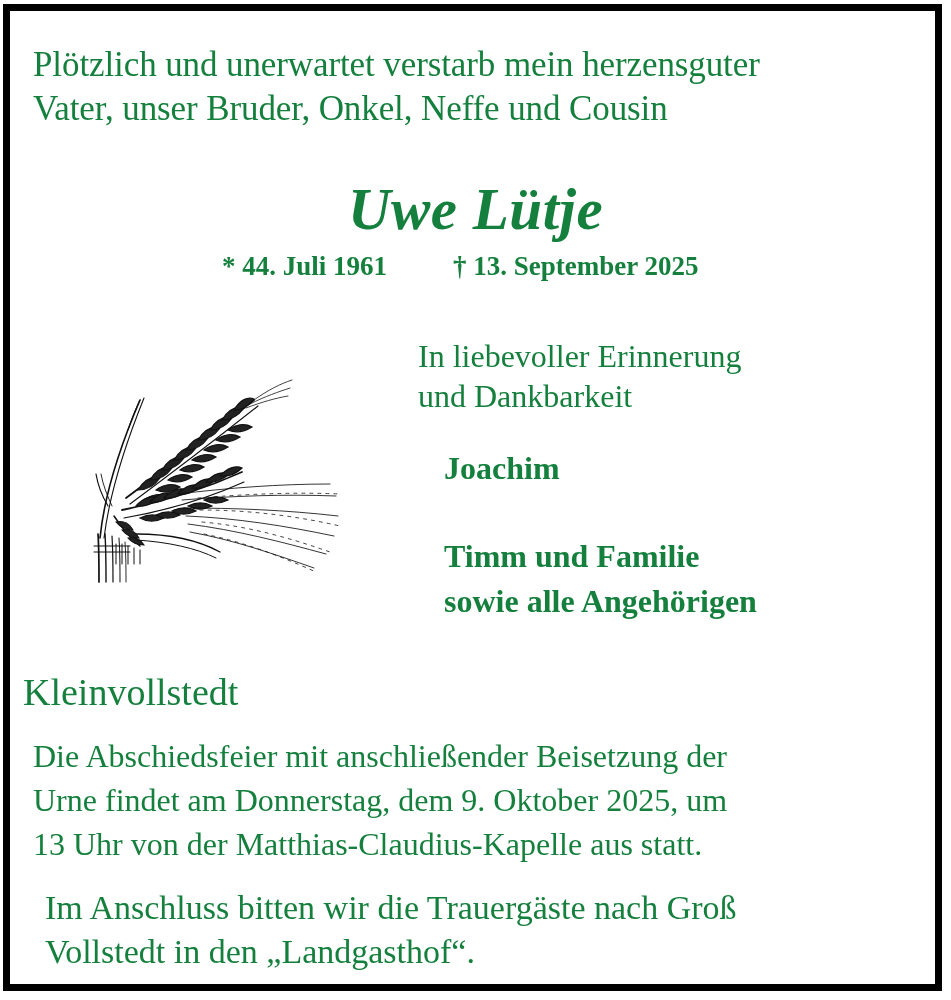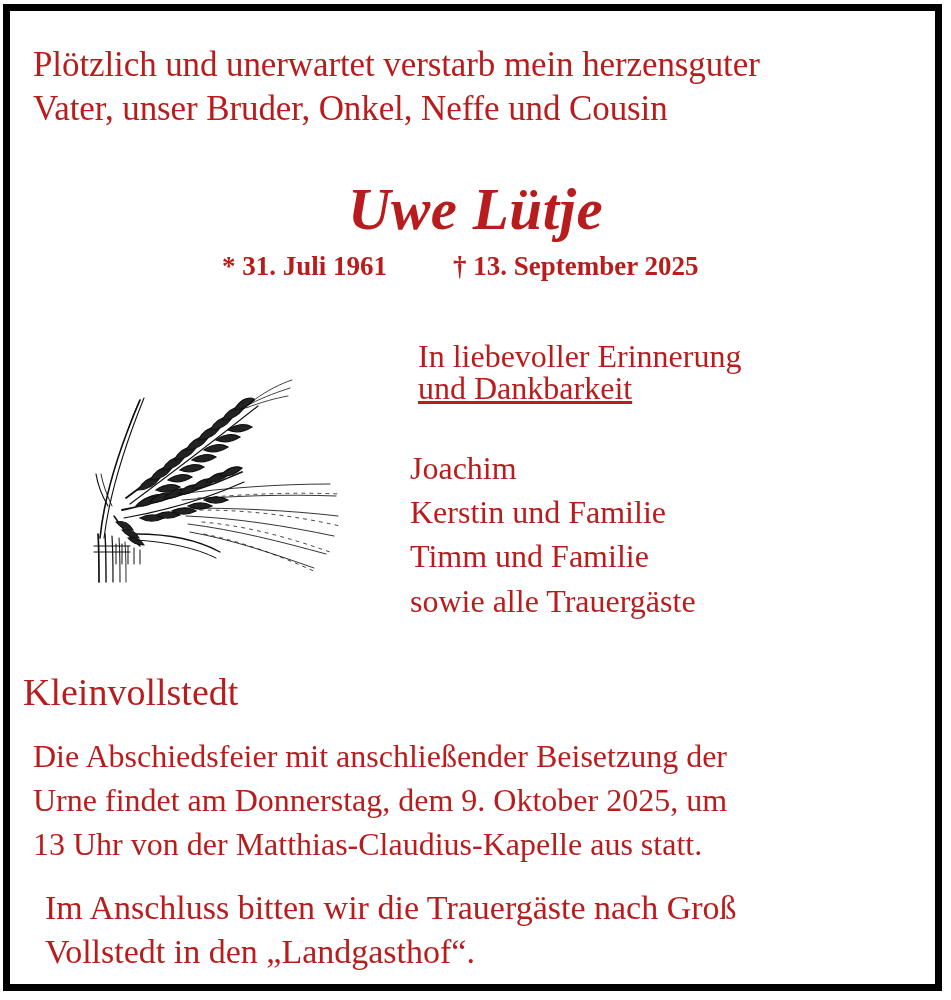--- a/index.html
+++ b/index.html
@@ -7,21 +7,21 @@
     padding: 0;
     background: #ffffff;
   }
   #page {
     position: relative;
     width: 951px;
     height: 1000px;
     background: #ffffff;
     overflow: hidden;
     font-family: "Liberation Serif", "DejaVu Serif", serif;
-    color: #b91c1c;
+    color: #15803d;
   }
   
   #frame {
     position: absolute;
     left: 3px;
     top: 4px;
     width: 939px;
     height: 987px;
     border: 7px solid #000000;
     box-sizing: border-box;
@@ -81,25 +81,25 @@
     width: 300px;
     height: 250px;
   }
 
   
   .rcol {
     left: 418px;
     font-size: 32px;
   }
   #memory-l1 { top: 340px; }
-  #memory-l2 { top: 372px; text-decoration: underline; }
+  #memory-l2 { top: 380px; }
   .family {
-    left: 410px;
+    left: 444px;
     font-size: 32px;
-    font-weight: normal;
+    font-weight: bold;
     text-align: center;
   }
   #fam-0 { top: 452px; }
   #fam-1 { top: 496px; }
   #fam-2 { top: 540px; }
   #fam-3 { top: 585px; }
 
   
   #location {
     left: 23px;
@@ -132,21 +132,21 @@
 
   <div id="frame"></div>
 
   <div id="content">
 
     <div class="ln intro" id="intro-l1">Plötzlich und unerwartet verstarb mein herzensguter</div>
     <div class="ln intro" id="intro-l2">Vater, unser Bruder, Onkel, Neffe und Cousin</div>
 
     <div class="ln" id="deceased-name">Uwe Lütje</div>
 
-    <div class="ln" id="date-birth">* 31. Juli 1961</div>
+    <div class="ln" id="date-birth">* 44. Juli 1961</div>
     <div class="ln" id="date-death">† 13. September 2025</div>
 
     <svg id="wheat-illustration" viewBox="0 0 300 250">
       <g stroke="#111111" fill="none" stroke-linecap="round">
 
         <path d="M22,200 C26,160 38,118 62,62" stroke-width="1.6"></path>
         <path d="M26,200 C31,160 43,117 66,60" stroke-width="1.1"></path>
         <path d="M62,62 C58,70 54,80 50,92" stroke-width="1"></path>
 
         <path d="M20,196 C21,210 21,226 21,244" stroke-width="1.7"></path>
@@ -240,23 +240,22 @@
 
         <path d="M30,168 C24,158 20,148 18,136" stroke-width="1.2"></path>
         <path d="M34,168 C29,157 25,147 23,136" stroke-width="0.9"></path>
       </g>
     </svg>
 
     <div class="ln rcol" id="memory-l1">In liebevoller Erinnerung</div>
     <div class="ln rcol" id="memory-l2">und Dankbarkeit</div>
 
     <div class="ln family" id="fam-0">Joachim</div>
-    <div class="ln family" id="fam-1">Kerstin und Familie</div>
     <div class="ln family" id="fam-2">Timm und Familie</div>
-    <div class="ln family" id="fam-3">sowie alle Trauergäste</div>
+    <div class="ln family" id="fam-3">sowie alle Angehörigen</div>
 
     <div class="ln" id="location">Kleinvollstedt</div>
 
     <div class="ln service" id="svc-l1">Die Abschiedsfeier mit anschließender Beisetzung der</div>
     <div class="ln service" id="svc-l2">Urne findet am Donnerstag, dem 9. Oktober 2025, um</div>
     <div class="ln service" id="svc-l3">13 Uhr von der Matthias-Claudius-Kapelle aus statt.</div>
 
     <div class="ln reception" id="rec-l1">Im Anschluss bitten wir die Trauergäste nach Groß</div>
     <div class="ln reception" id="rec-l2">Vollstedt in den „Landgasthof“.</div>
 

